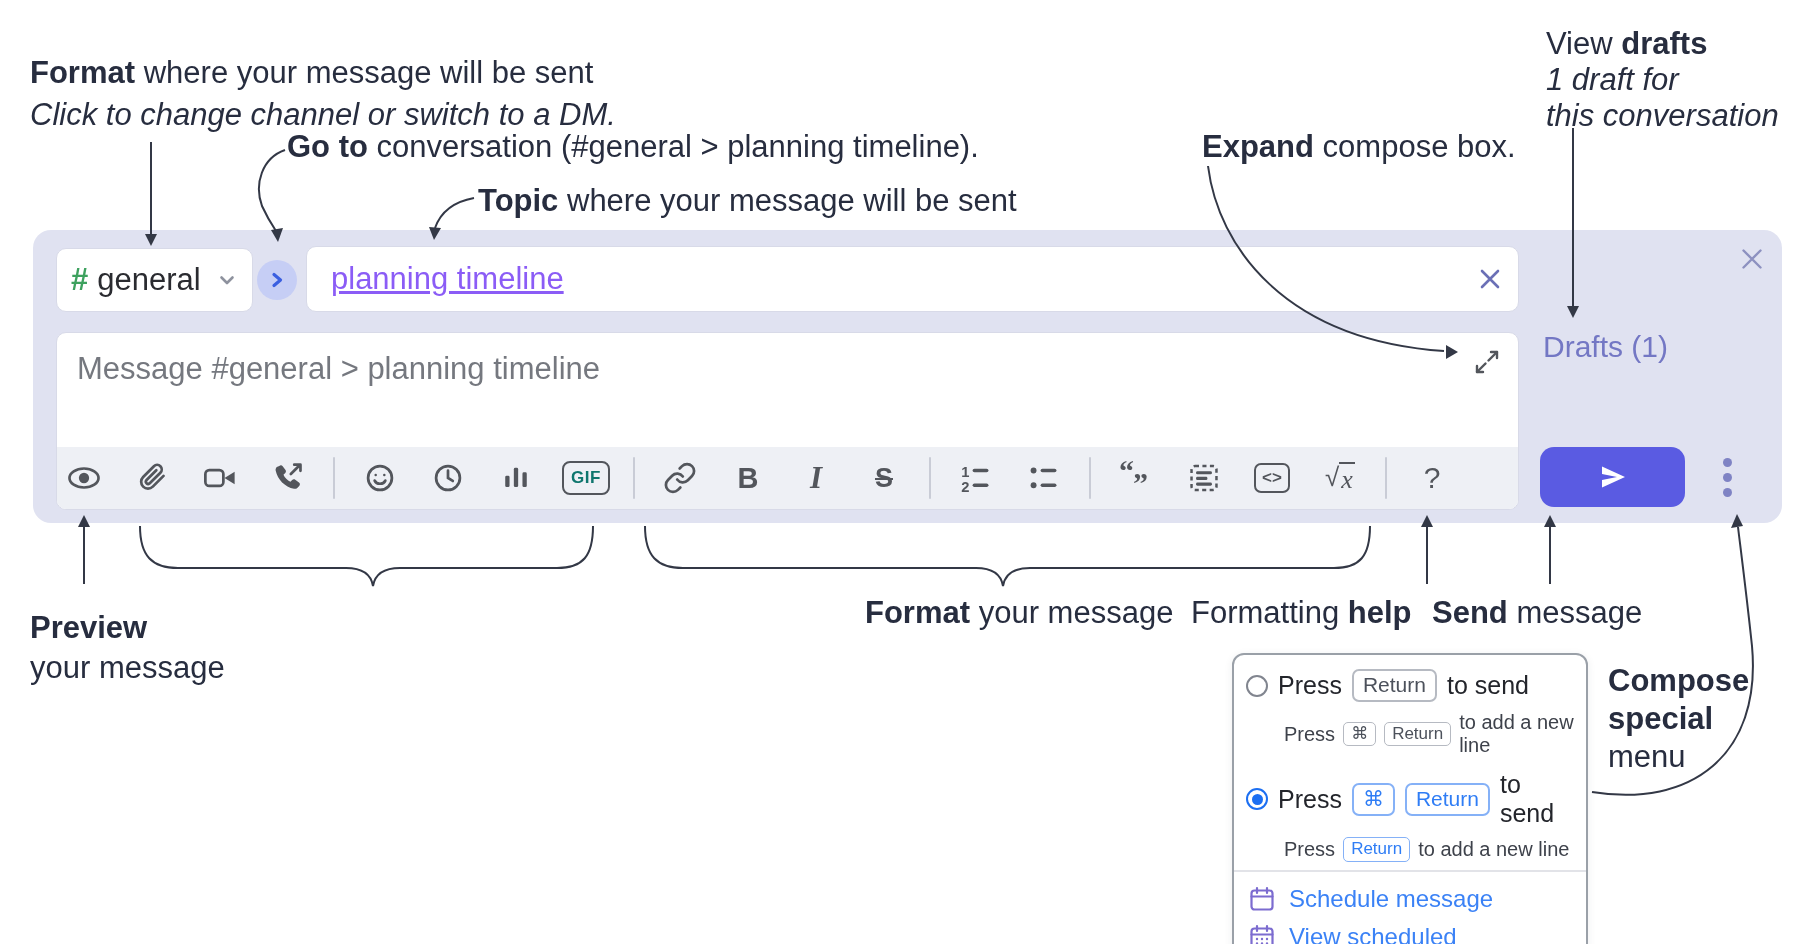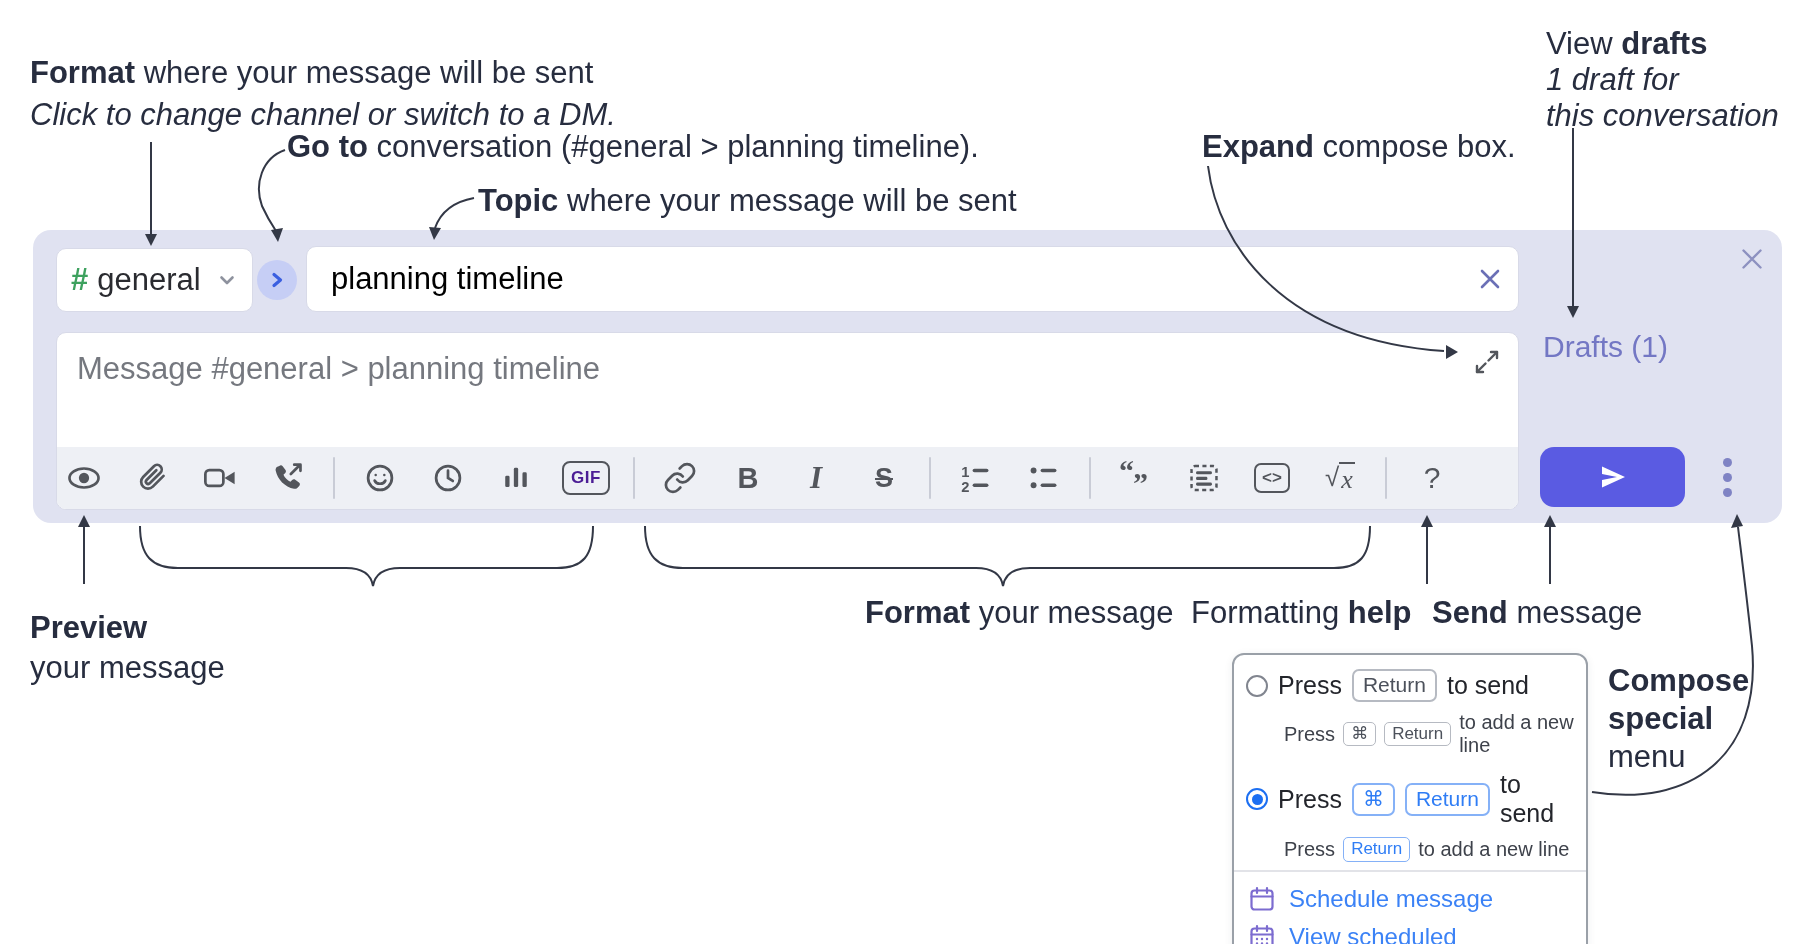--- a/index.html
+++ b/index.html
@@ -19,41 +19,41 @@
   .composer{position:absolute;left:33px;top:230px;width:1749px;height:293px;
             background:#e0e2f1;border-radius:18px;z-index:1;}
   .whitebox{background:#ffffff;border:1.5px solid #d8dae8;border-radius:10px;box-sizing:border-box;}
   .channel-sel{position:absolute;left:23px;top:18px;width:197px;height:64px;display:flex;align-items:center;padding:0 14px;cursor:pointer;}
   .hash{color:#3da15e;font-weight:700;font-size:31px;}
   .chname{margin-left:9px;font-size:31px;font-weight:500;color:#2a2b30;}
   .chev{margin-left:auto;display:flex;}
   .go-btn{position:absolute;left:224px;top:30px;width:40px;height:40px;border-radius:50%;
           background:#c6cef5;display:flex;align-items:center;justify-content:center;cursor:pointer;}
   .topic-wrap{position:absolute;left:273px;top:16px;width:1213px;height:66px;display:flex;align-items:center;}
-  .topic-wrap input{flex:1;border:none;outline:none;background:transparent;font:400 31px "Liberation Sans","DejaVu Sans",sans-serif;color:#000000;padding:0 0 0 24px;}
+  .topic-wrap input{flex:1;border:none;outline:none;background:transparent;font:400 31px "Liberation Sans","DejaVu Sans",sans-serif;color:#8b5cf6;padding:0 0 0 24px;text-decoration:underline;}
   .iconbtn{display:flex;align-items:center;justify-content:center;background:transparent;border:none;cursor:pointer;padding:0;}
   .clear-btn{width:44px;height:44px;margin-right:6px;}
   .close-btn{position:absolute;left:1700px;top:10px;width:38px;height:38px;}
   .msg-box{position:absolute;left:23px;top:102px;width:1463px;height:178px;overflow:hidden;}
   .msg-box input{position:absolute;left:0;top:8px;width:1380px;border:none;outline:none;background:transparent;
                  font:400 31px "Liberation Sans","DejaVu Sans",sans-serif;color:#17181b;padding:10px 0 0 20px;}
   .msg-box input::placeholder{color:#75787f;}
   .expand-btn{position:absolute;right:10px;top:8px;width:42px;height:42px;}
   .tbar{position:absolute;left:0;right:0;bottom:0;height:62px;background:#eef0f5;
         display:flex;align-items:center;padding-left:4px;gap:22px;}
   .tb{width:46px;height:46px;display:flex;align-items:center;justify-content:center;flex:0 0 auto;color:#53565c;}
   .tb.wide{width:50px;}
   .tsep{width:2px;height:42px;background:#c9ccd6;border-radius:1px;flex:0 0 auto;}
   .tb .glyph{color:#53565c;}
   .g-b{font-size:29px;font-weight:800;}
   .g-i{font-family:"Liberation Serif","DejaVu Serif",serif;font-style:italic;font-weight:600;font-size:31px;}
   .g-s{font-size:27px;font-weight:700;text-decoration:line-through;}
   .g-q{font-size:30px;font-weight:500;}
   .gifbox{width:48px;height:34px;border:2.5px solid #53565c;border-radius:8px;display:flex;align-items:center;justify-content:center;
-          font-size:17px;font-weight:700;letter-spacing:0.5px;color:#4c1d95;box-sizing:border-box;}
+          font-size:17px;font-weight:700;letter-spacing:0.5px;color:#0f766e;box-sizing:border-box;}
   .codebox{width:36px;height:30px;border:2.5px solid #53565c;border-radius:7px;display:flex;align-items:center;justify-content:center;
           font-size:17px;font-weight:700;color:#53565c;box-sizing:border-box;}
   .formula{font-size:26px;color:#53565c;display:flex;align-items:flex-start;}
   .fx{font-family:"Liberation Serif","DejaVu Serif",serif;font-style:italic;border-top:2.5px solid #53565c;line-height:1.15;padding:1px 2px 0 2px;}
   .drafts{position:absolute;left:1510px;top:100px;font-size:30px;font-weight:500;color:#7377c4;text-decoration:none;cursor:pointer;}
   .send-btn{position:absolute;left:1507px;top:217px;width:145px;height:60px;border:none;border-radius:14px;
             background:#5a5be2;display:flex;align-items:center;justify-content:center;cursor:pointer;}
   .more-btn{position:absolute;left:1672px;top:217px;width:44px;height:60px;display:flex;flex-direction:column;
             align-items:center;justify-content:center;gap:6px;background:transparent;border:none;cursor:pointer;}
   .dot{width:9px;height:9px;border-radius:50%;background:#7f83c4;}

